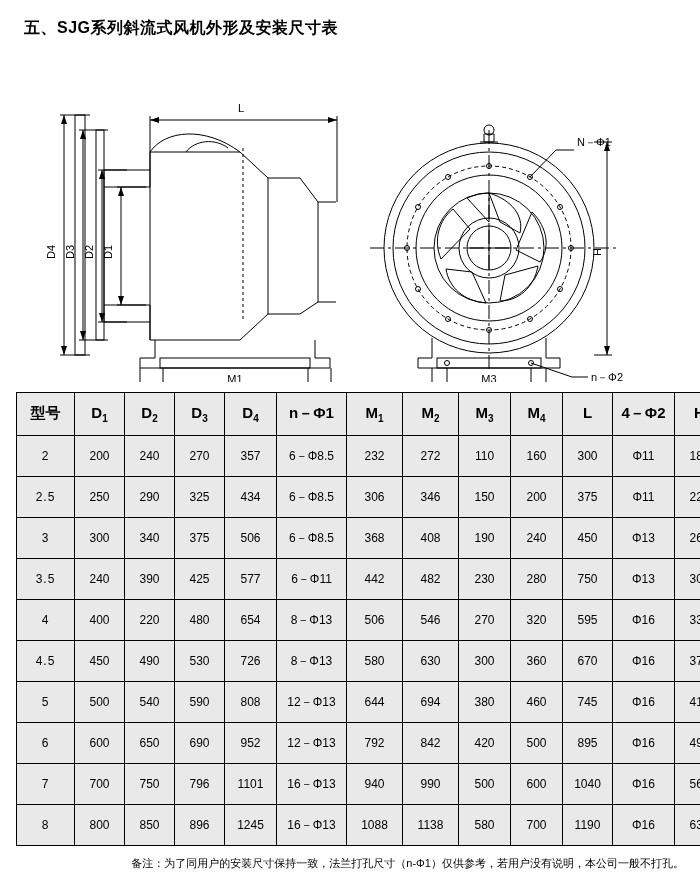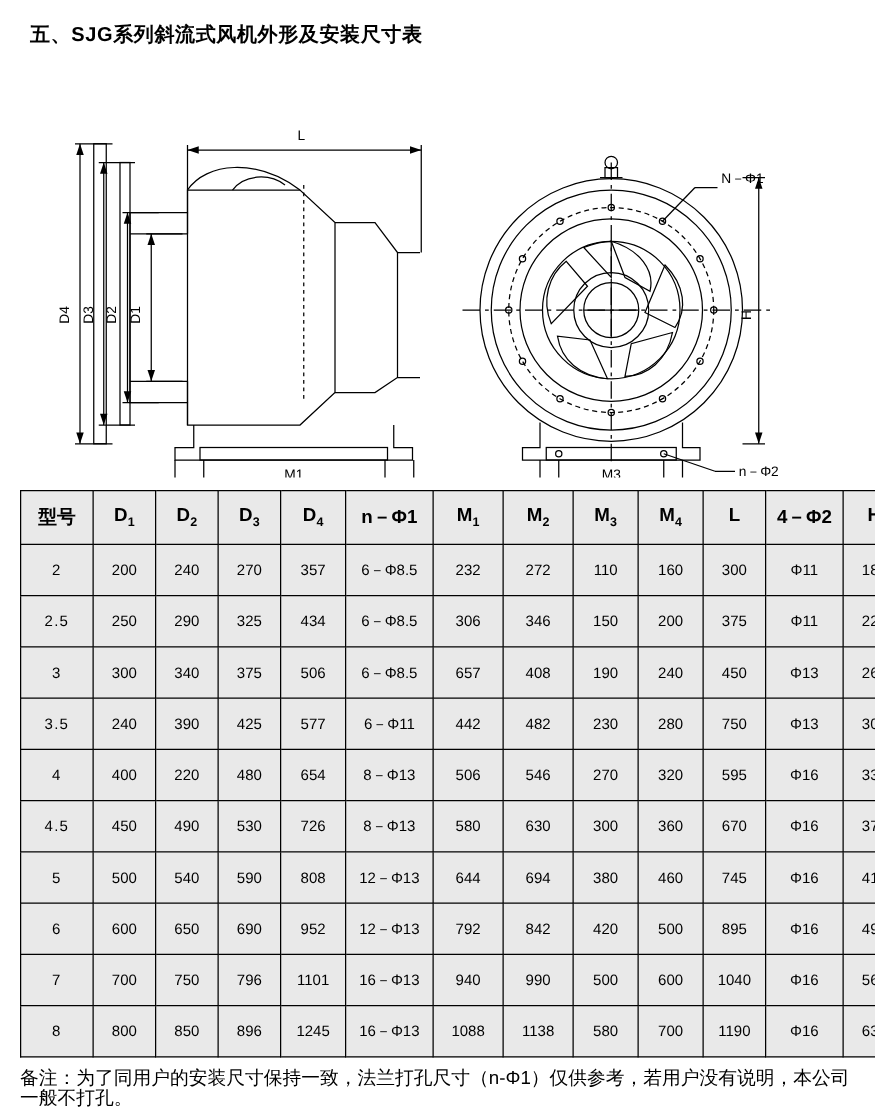--- a/index.html
+++ b/index.html
@@ -68,22 +68,22 @@
   }
   table.dims td.model {
     font-size: 12px;
     letter-spacing: 1px;
   }
   .note {
     position: absolute;
     left: 16px;
     top: 855px;
     width: 668px;
-    text-align: left;
-    font-size: 15px;
+    text-align: right;
+    font-size: 11px;
     line-height: 16px;
   }
   .note .lbl { }
   svg text {
     font-family: "Liberation Sans", sans-serif;
   }
 </style>
 </head>
 <body>
 
@@ -312,21 +312,21 @@
           <td>Φ11</td>
           <td>225</td>
         </tr>
         <tr>
           <td class="model">3</td>
           <td>300</td>
           <td>340</td>
           <td>375</td>
           <td>506</td>
           <td>6－Φ8.5</td>
-          <td>657</td>
+          <td>368</td>
           <td>408</td>
           <td>190</td>
           <td>240</td>
           <td>450</td>
           <td>Φ13</td>
           <td>265</td>
         </tr>
         <tr>
           <td class="model">3.5</td>
           <td>240</td>

